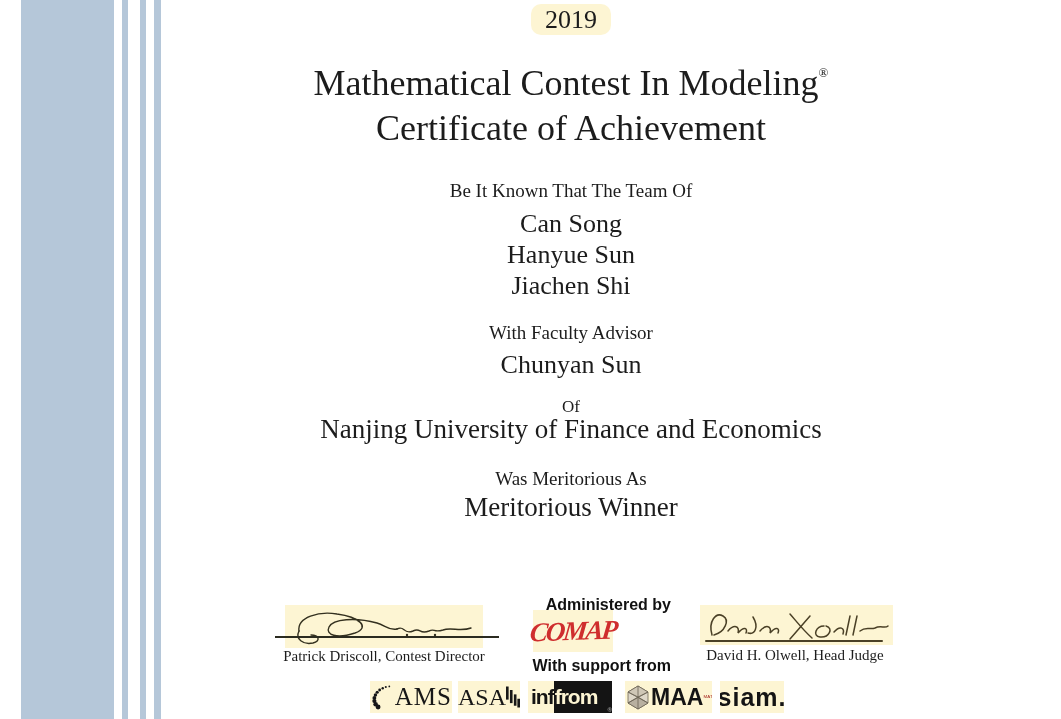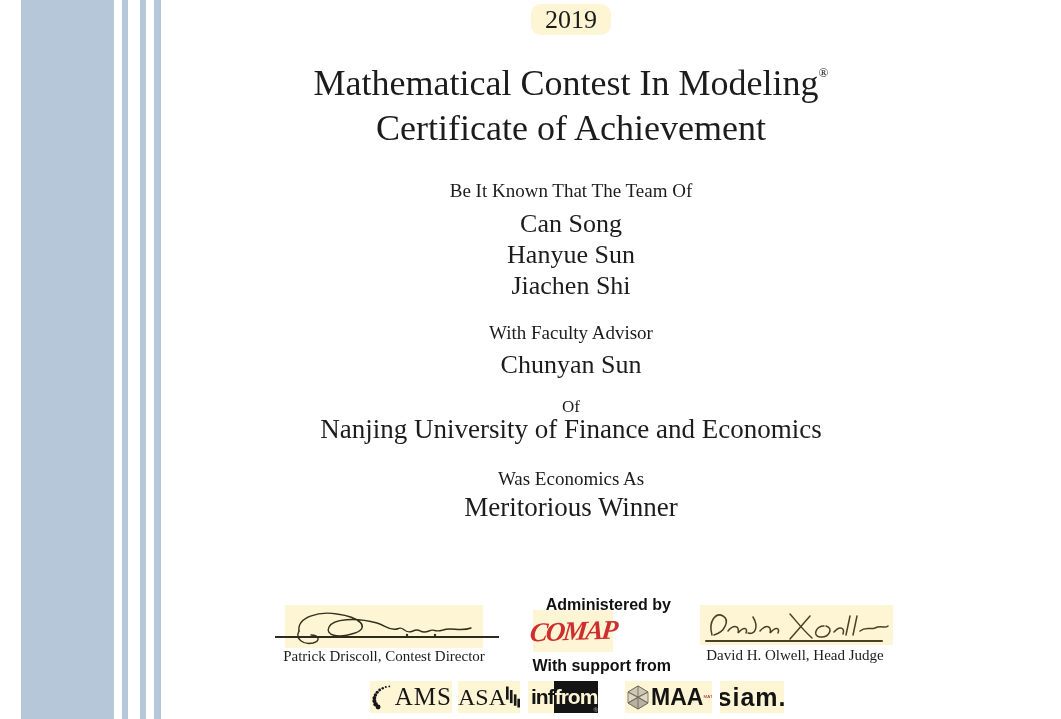--- a/index.html
+++ b/index.html
@@ -40,21 +40,21 @@
   .comap-box{position:absolute;left:533px;top:610px;width:80px;height:42px;background:#fdf5d3;
     display:flex;align-items:center;justify-content:center;}
   .comap-text{color:#cf2e2e;font-weight:bold;font-style:italic;font-size:27px;letter-spacing:-2px;
     transform:skewX(-8deg) rotate(-2deg);font-family:"Liberation Serif",serif;}
 
   
   .logo-box{position:absolute;top:681px;height:32px;background:#fdf5d3;display:flex;
     align-items:center;justify-content:center;overflow:hidden;}
   .logo-ams{left:370px;width:82px;}
   .logo-asa{left:458px;width:62px;}
-  .logo-informs{left:528px;width:70px;padding:0;}
+  .logo-informs{left:528px;width:84px;padding:0;}
   .logo-maa{left:625px;width:87px;flex-direction:row;justify-content:flex-start;}
   .logo-siam{left:720px;width:64px;}
   .ams-text{font-size:25px;color:#171717;letter-spacing:1px;margin-left:2px;}
   .asa-text{font-size:24px;font-weight:normal;color:#171717;}
   .informs-wrap{display:flex;align-items:center;height:100%;width:100%;}
   .informs-prefix{font-family:"Liberation Sans",sans-serif;font-weight:bold;font-size:21px;color:#141414;
     padding-left:3px;letter-spacing:-1px;}
   .informs-block{background:#141414;color:#fdf5d3;font-family:"Liberation Sans",sans-serif;font-weight:bold;
     font-size:21px;letter-spacing:-1px;height:100%;flex:1;display:flex;align-items:center;padding-left:1px;position:relative;}
   .informs-mark{position:absolute;right:1px;bottom:0;font-size:6px;color:#9a9a9a;}
@@ -92,21 +92,21 @@
   </div>
 
   <div class="cblock small-serif" style="top:322px;">With Faculty Advisor</div>
 
   <div class="cblock name-line" style="top:349px;">Chunyan Sun</div>
 
   <div class="cblock of-line" style="top:398px;">Of</div>
 
   <div class="cblock big-line" style="top:414px;">Nanjing University of Finance and Economics</div>
 
-  <div class="cblock small-serif" style="top:468px;">Was Economics As</div>
+  <div class="cblock small-serif" style="top:468px;">Was Meritorious As</div>
 
   <div class="cblock big-line" style="top:492px;">Meritorious Winner</div>
 
   <div class="sig-box left">
     <svg width="198" height="43" viewBox="0 0 198 43">
       <g fill="none" stroke="#33301f" stroke-width="1.4" stroke-linecap="round">
         <path d="M14 26 C12 12 34 6 52 9 C74 12 86 22 70 28 C52 34 40 30 44 22 C48 14 70 12 92 18 C100 20 104 26 112 24"></path>
         <path d="M14 26 C10 34 18 40 28 38 C36 36 34 30 26 30"></path>
         <path d="M112 24 C120 20 118 30 128 26 C136 22 134 30 144 26 C150 23 148 28 158 25 C166 22 176 27 186 23"></path>
       </g>

